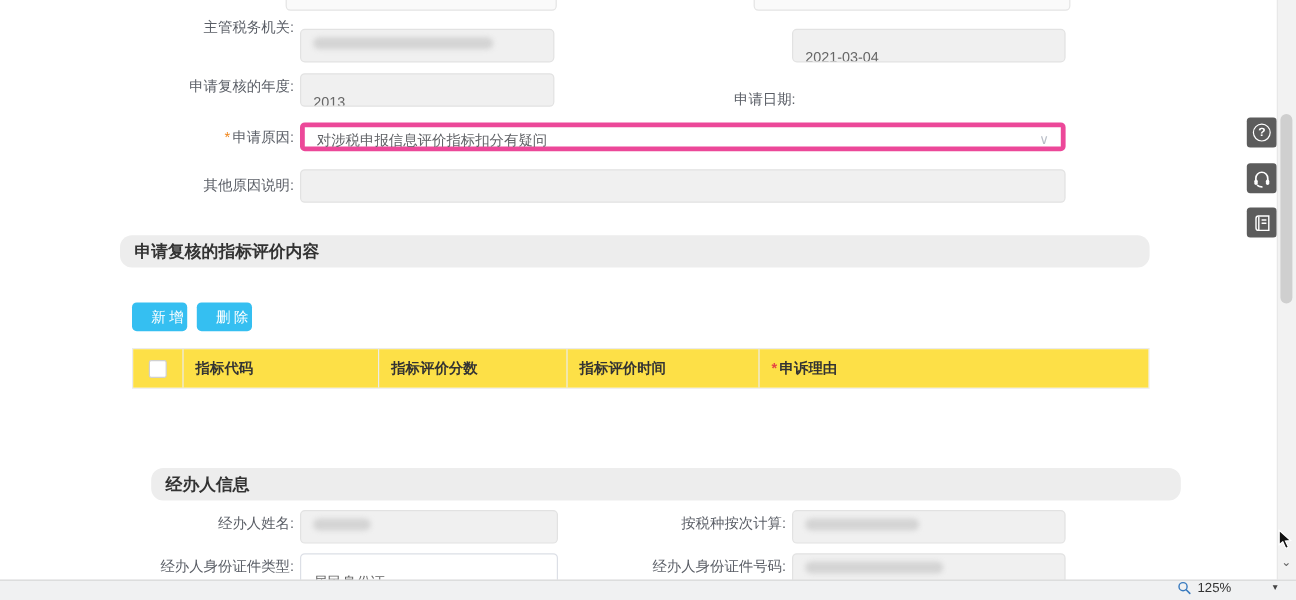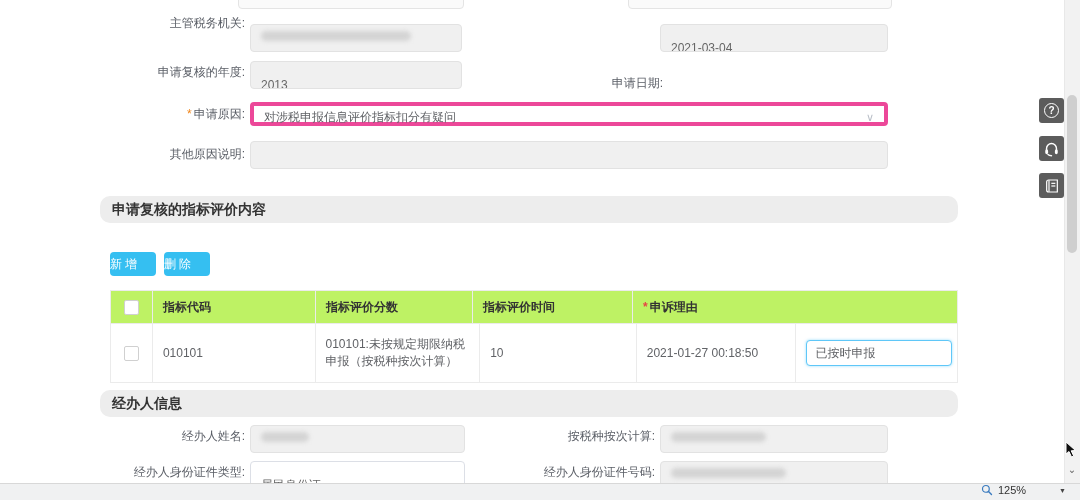--- a/index.html
+++ b/index.html
@@ -19,25 +19,25 @@
   .ibox.white{background:#fff;border:1px solid #dcdfe6;}
   .redact{position:absolute;top:6px;left:10px;height:10px;border-radius:5px;background:#d4d4d4;filter:blur(2px);}
   .selectbox{position:absolute;box-sizing:border-box;background:#fff;border:4px solid #ec4899;border-radius:4px;
              font-size:12px;color:#606266;line-height:22px;padding:0 26px 0 10px;}
   .chevron{position:absolute;right:10px;top:5px;color:#b9bec7;font-size:11px;line-height:12px;}
   
   .band{position:absolute;left:100px;width:858px;height:27px;background:#ededed;border-radius:10px;}
   .band span{display:block;font-size:14px;font-weight:bold;color:#333;line-height:27px;padding-left:12px;}
   
   .btn{position:absolute;width:46px;height:24px;background:#35bff1;border-radius:4px;color:#fff;
-       font-size:12px;text-align:left;line-height:24px;letter-spacing:3px;cursor:pointer;}
+       font-size:12px;text-align:right;line-height:24px;letter-spacing:3px;cursor:pointer;}
   
   .tbl{position:absolute;left:110px;top:290px;width:848px;box-sizing:border-box;border:1px solid #ebebeb;background:#fff;}
   .trow{display:flex;align-items:stretch;}
-  .thead{background:#bef264;height:32px;}
+  .thead{background:#fde047;height:32px;}
   .tbody-row{height:58px;border-top:1px solid #ebebeb;background:#fff;}
   .tcell{box-sizing:border-box;border-right:1px solid #ebebeb;padding:0 10px;display:flex;align-items:center;
          font-size:12px;color:#606266;overflow:hidden;}
   .tcell:last-child{border-right:none;}
   .tcell.hd{color:#333;font-weight:bold;}
   .cb-cell{width:42px;justify-content:center;padding:0;}
   .c-code{width:163px;}
   .c-name{width:165px;line-height:17px;word-break:break-all;}
   .c-score{width:157px;}
   .c-time{width:160px;}
@@ -103,35 +103,23 @@
           <div class="checkbox"></div>
         </div>
       <div class="tcell hd c-code">指标代码</div>
       <div class="tcell hd c-score">指标评价分数</div>
       <div class="tcell hd c-time">指标评价时间</div>
       <div class="tcell hd c-appeal">
           <span class="req-red">*</span>
           <span>申诉理由</span>
         </div>
     </div>
-    <div class="trow tbody-row">
-      <div class="tcell cb-cell">
-          <div class="checkbox"></div>
-        </div>
-      <div class="tcell c-code">010101</div>
-      <div class="tcell c-name">010101:未按规定期限纳税申报（按税种按次计算）</div>
-      <div class="tcell c-score">10</div>
-      <div class="tcell c-time">2021-01-27 00:18:50</div>
-      <div class="tcell c-appeal">
-        <input class="appeal-input" value="已按时申报" style="">
-      </div>
-    </div>
   </div>
 
-  <div class="band" style="top:390px;">
+  <div class="band" style="top:390px;margin-left:26px;">
     <span>经办人信息</span>
   </div>
 
   <div class="flabel" style="left:100px;top:429px;width:145px;">经办人姓名:</div>
   <div class="ibox gray" style="left:250px;top:425px;width:215px;height:22px;">
     <span class="redact" style="width:48px;"></span>
   </div>
   <div class="flabel" style="left:510px;top:429px;width:145px;">按税种按次计算:</div>
   <div class="ibox gray" style="left:660px;top:425px;width:228px;height:22px;">
     <span class="redact" style="width:95px;"></span>

